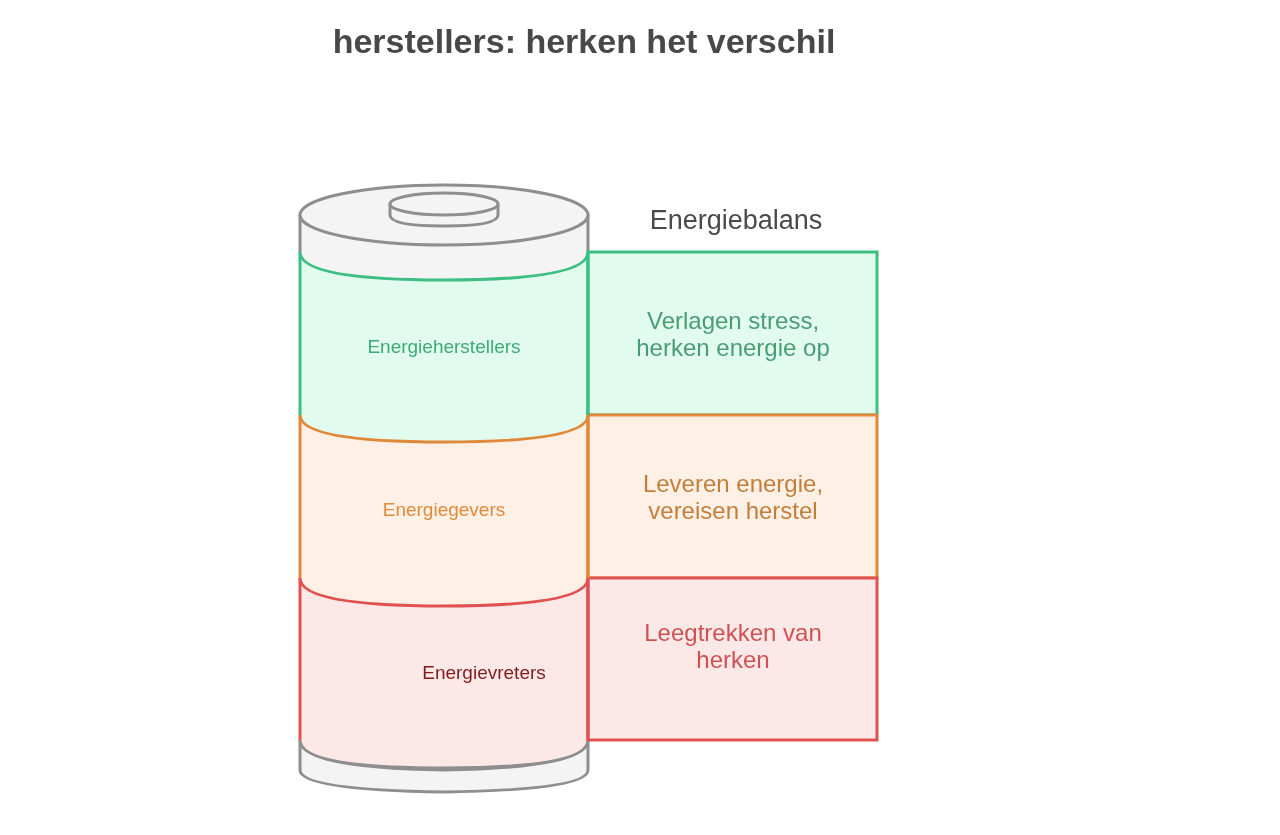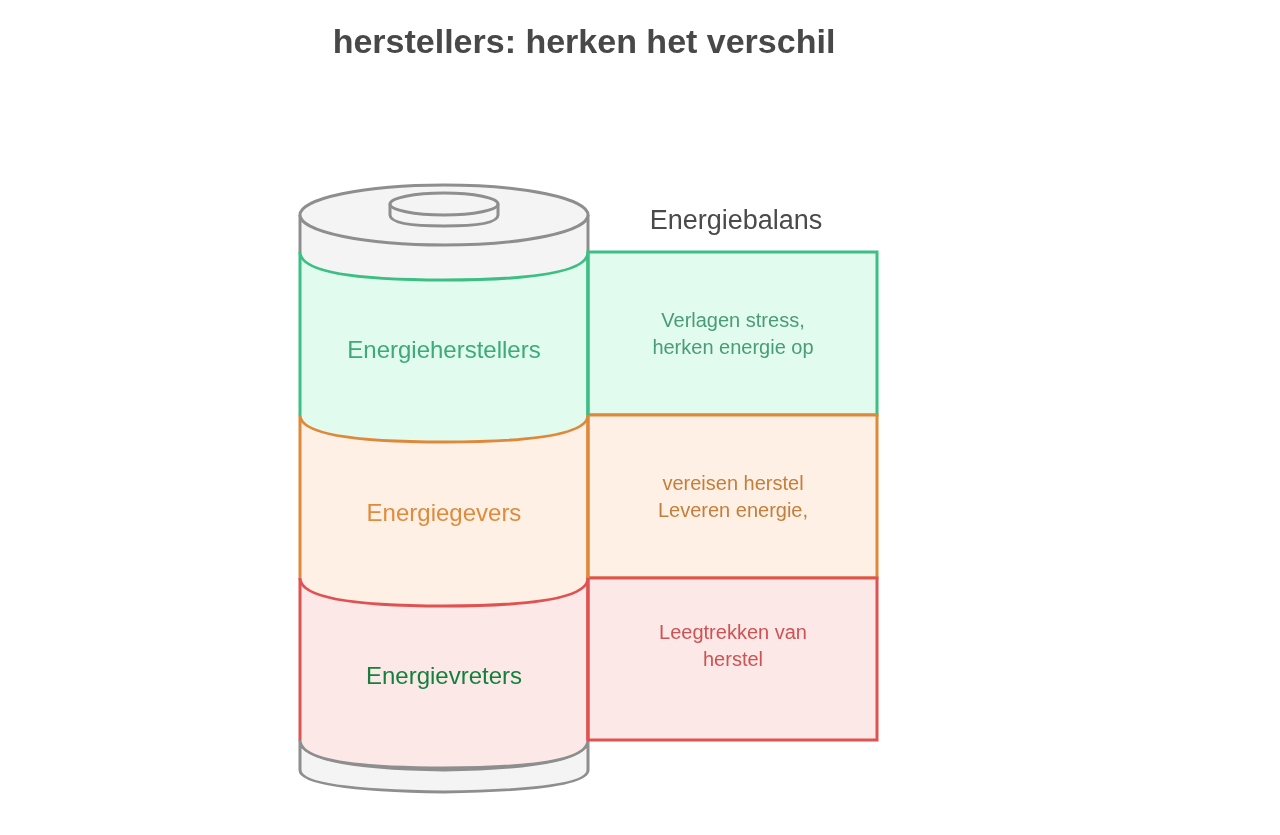--- a/index.html
+++ b/index.html
@@ -10,25 +10,25 @@
     color: #484848;
   }
   .title span { display: block; }
   .balance-label {
     position: absolute; left: 620px; top: 181px; width: 232px; text-align: center;
     font-size: 27px; color: #4a4a4a; font-family: "Liberation Sans", sans-serif; margin-top: 24px;
   }
   svg.diagram { position: absolute; left: 0; top: 0; }
   .seg-label {
     position: absolute; left: 300px; width: 288px; text-align: center;
-    font-size: 24px; font-family: "Liberation Sans", sans-serif;
+    font-size: 19px; font-family: "Liberation Sans", sans-serif;
   }
   .desc {
     position: absolute; left: 590px; width: 286px; text-align: center;
-    font-size: 20px; line-height: 27px; font-family: "Liberation Sans", sans-serif;
+    font-size: 24px; line-height: 27px; font-family: "Liberation Sans", sans-serif;
   }
 </style>
 </head>
 <body>
 
 <div class="title">
   <span>herstellers: herken het verschil</span>
 </div>
 
 <div class="balance-label">Energiebalans</div>
@@ -67,26 +67,26 @@
   <rect x="588" y="415" width="289" height="163" fill="#fef0e4" stroke="#e0883a" stroke-width="3"></rect>
   <rect x="588" y="578" width="289" height="162" fill="#fde8e8" stroke="#e05252" stroke-width="3"></rect>
 
   <path d="M588,252 L588,415" stroke="#3dbf84" stroke-width="3"></path>
   <path d="M588,415 L588,578" stroke="#e0883a" stroke-width="3"></path>
   <path d="M588,578 L588,740" stroke="#e05252" stroke-width="3"></path>
 </svg>
 
 <div class="seg-label" style="top:336px; color:#3daa78;">Energieherstellers</div>
 <div class="seg-label" style="top:499px; color:#df8a3c;">Energiegevers</div>
-<div class="seg-label" style="top:662px; color:#15803d;">Energievreters</div>
+<div class="seg-label" style="top:662px; color:#7f1d1d;padding-left:40px;">Energievreters</div>
 
 <div class="desc" style="top:307px; color:#4a9c76;">
   <div>Verlagen stress,</div>
   <div>herken energie op</div>
 </div>
 <div class="desc" style="top:470px; color:#c47e3c;">
+  <div>Leveren energie,</div>
   <div>vereisen herstel</div>
-  <div>Leveren energie,</div>
 </div>
 <div class="desc" style="top:619px; color:#cf5252;">
   <div>Leegtrekken van</div>
-  <div>herstel</div>
+  <div>herken</div>
 </div>
 
 </body></html>

